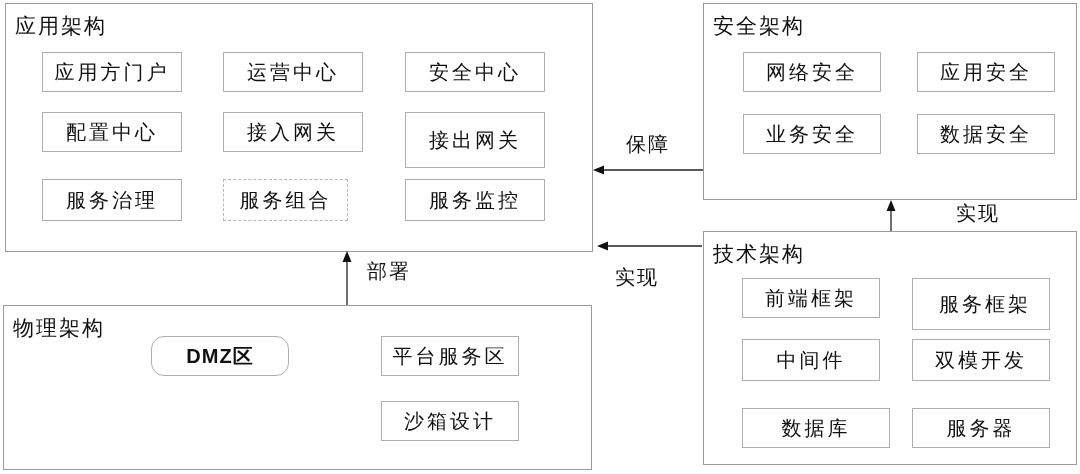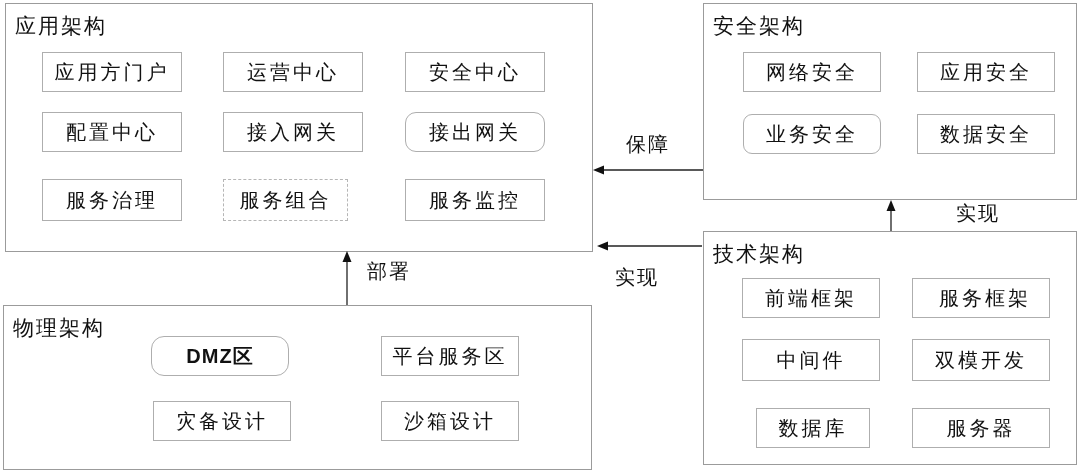--- a/index.html
+++ b/index.html
@@ -71,49 +71,48 @@
 
 <div class="canvas">
 
   <div class="panel" style="left:5px; top:3px; width:588px; height:249px;">
     <div class="panel-title">应用架构</div>
     <div class="node" style="left:36px; top:48px; width:140px; height:40px;">应用方门户</div>
     <div class="node" style="left:217px; top:48px; width:140px; height:40px;">运营中心</div>
     <div class="node" style="left:399px; top:48px; width:140px; height:40px;">安全中心</div>
     <div class="node" style="left:36px; top:108px; width:140px; height:40px;">配置中心</div>
     <div class="node" style="left:217px; top:108px; width:140px; height:40px;">接入网关</div>
-    <div class="node" style="left:399px; top:108px; width:140px; height:40px;border-radius:11px;">接出网关</div>
+    <div class="node" style="left:399px; top:108px; width:140px; height:56px;">接出网关</div>
     <div class="node" style="left:36px; top:175px; width:140px; height:42px;">服务治理</div>
     <div class="node dashed" style="left:217px; top:175px; width:125px; height:42px;">服务组合</div>
     <div class="node" style="left:399px; top:175px; width:140px; height:42px;">服务监控</div>
   </div>
 
   <div class="panel" style="left:703px; top:3px; width:374px; height:197px;">
     <div class="panel-title">安全架构</div>
     <div class="node" style="left:39px; top:48px; width:138px; height:40px;">网络安全</div>
     <div class="node" style="left:213px; top:48px; width:138px; height:40px;">应用安全</div>
-    <div class="node" style="left:39px; top:110px; width:138px; height:40px;border-radius:9px;">业务安全</div>
+    <div class="node" style="left:39px; top:110px; width:138px; height:40px;">业务安全</div>
     <div class="node" style="left:213px; top:110px; width:138px; height:40px;">数据安全</div>
   </div>
 
   <div class="panel" style="left:703px; top:231px; width:374px; height:234px;">
     <div class="panel-title">技术架构</div>
     <div class="node" style="left:38px; top:46px; width:138px; height:40px;">前端框架</div>
-    <div class="node" style="left:208px; top:46px; width:138px; height:40px;padding-left:8px;">服务框架</div>
+    <div class="node" style="left:208px; top:46px; width:138px; height:52px;padding-left:8px;">服务框架</div>
     <div class="node" style="left:38px; top:107px; width:138px; height:42px;">中间件</div>
     <div class="node" style="left:208px; top:107px; width:138px; height:42px;">双模开发</div>
-    <div class="node" style="left:52px; top:176px; width:114px; height:40px;">数据库</div>
+    <div class="node" style="left:38px; top:176px; width:148px; height:40px;">数据库</div>
     <div class="node" style="left:208px; top:176px; width:138px; height:40px;">服务器</div>
   </div>
 
   <div class="panel" style="left:3px; top:305px; width:589px; height:165px;">
     <div class="panel-title">物理架构</div>
     <div class="node strong" style="left:147px; top:30px; width:138px; height:40px;border-radius:13px;">DMZ区</div>
     <div class="node" style="left:377px; top:30px; width:138px; height:40px;">平台服务区</div>
-    <div class="node" style="left:149px; top:95px; width:138px; height:40px;">灾备设计</div>
     <div class="node" style="left:377px; top:95px; width:138px; height:40px;">沙箱设计</div>
   </div>
 
   <svg class="arrows" viewBox="0 0 1080 474">
 
     <g>
       <line x1="703" y1="170" x2="602" y2="170"></line>
       <polygon points="593,170 604,165.5 604,174.5"></polygon>
     </g>
 

